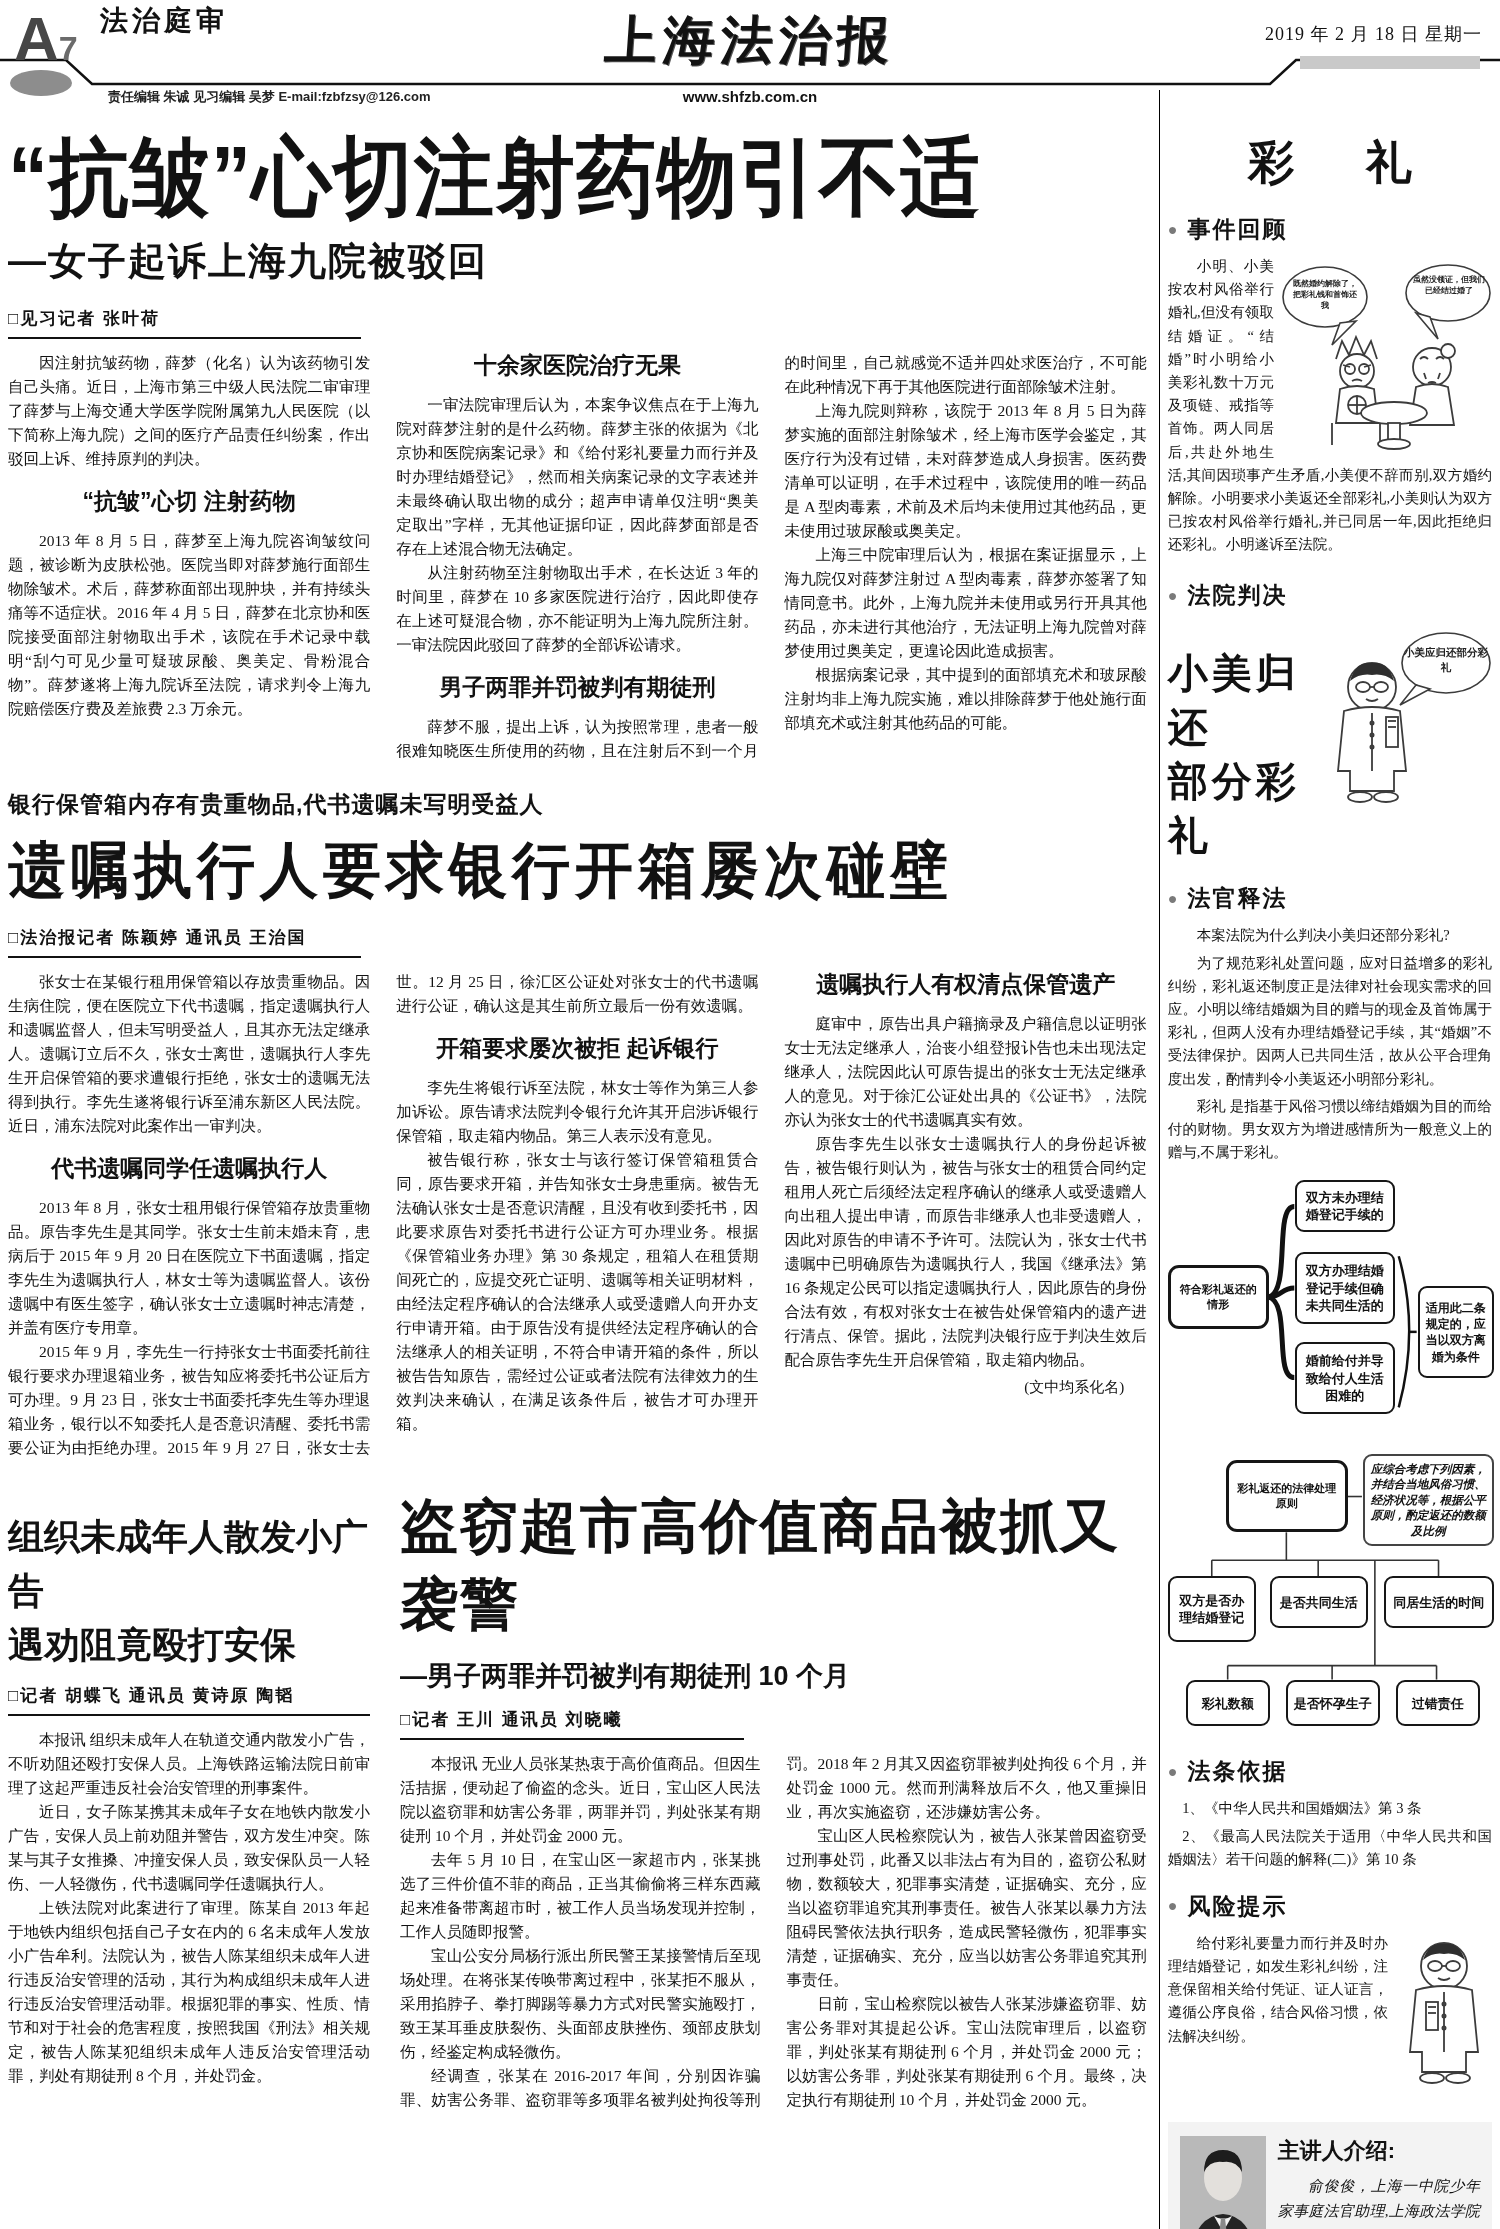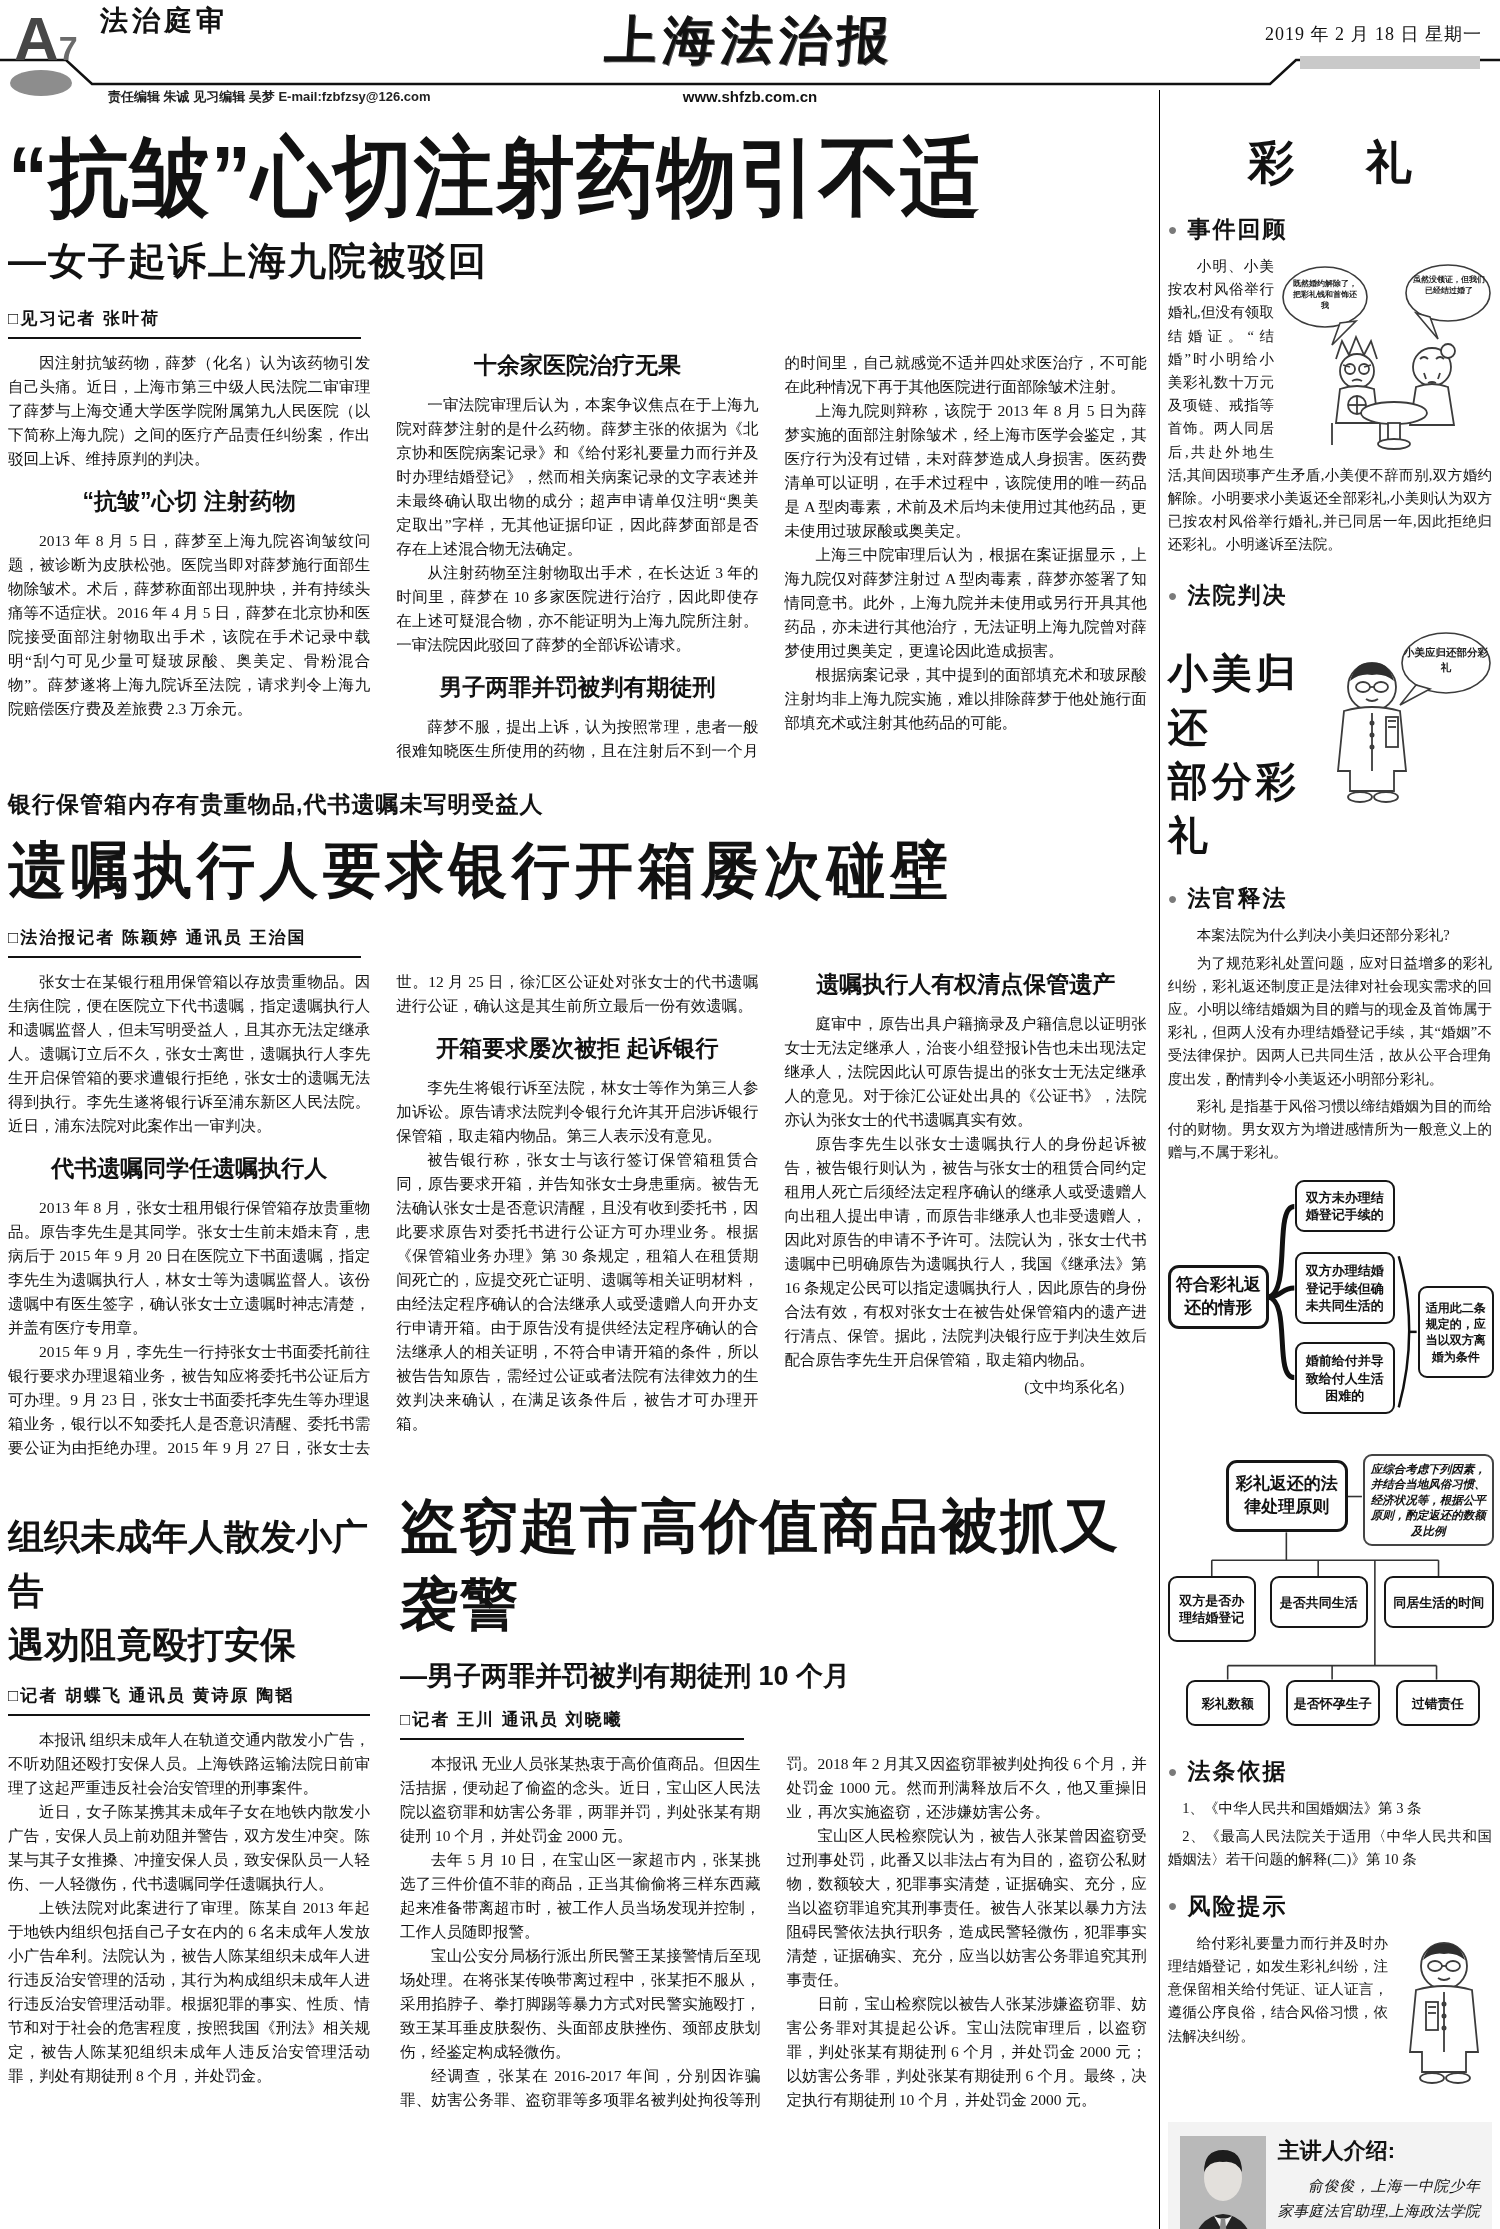--- a/index.html
+++ b/index.html
@@ -66,21 +66,21 @@
   .judge-wrap{position:relative;width:162px;height:182px;flex:none;}
   .bt-judge{left:74px;top:24px;width:84px;font-size:10.5px;}
   
   .flow{position:relative;margin:16px 0 8px;}
   .flow1{height:252px;}
   .flow2{height:288px;}
   .flow svg.wires{position:absolute;left:0;top:0;width:100%;height:100%;}
   .fbox{position:absolute;border:2px solid #161616;border-radius:9px;background:#fff;
         font-family:"Liberation Sans",sans-serif;font-weight:700;font-size:13px;line-height:1.35;
         display:flex;align-items:center;justify-content:center;text-align:center;padding:4px;box-sizing:border-box;}
-  .fbox.root{border-width:3px;font-size:17px;border-radius:11px;}
+  .fbox.root{border-width:3px;font-size:11px;border-radius:11px;}
   .fbox.note1{font-size:12px;}
   .fbox.note2{font-style:italic;font-size:11.5px;border-color:#444;}
   
   .legal-item{margin:0 0 4px;text-indent:1em;text-align:justify;font-size:14.5px;line-height:1.6;}
   .risk{overflow:hidden;}
   .judge2{float:right;width:96px;height:168px;margin:0 0 4px 8px;}
   
   .speaker{background:#f3f3f3;padding:14px 12px;display:flex;gap:12px;margin-top:18px;}
   .speaker-photo{flex:none;width:86px;height:118px;}
   .speaker-h{font-family:"Liberation Sans",sans-serif;font-weight:900;font-size:22px;margin:0 0 8px;}

